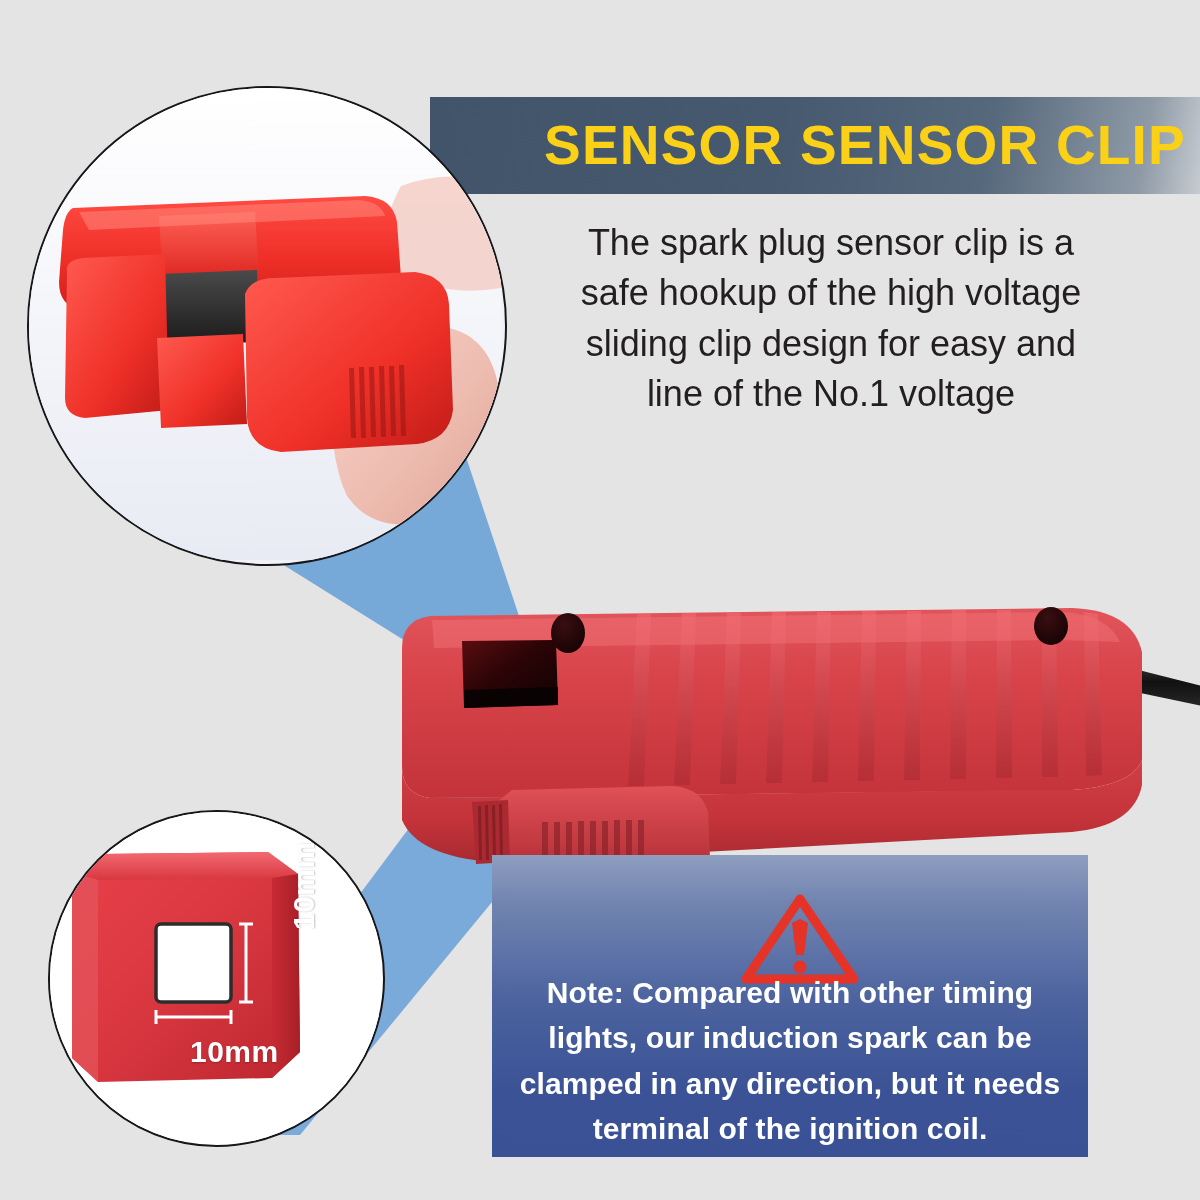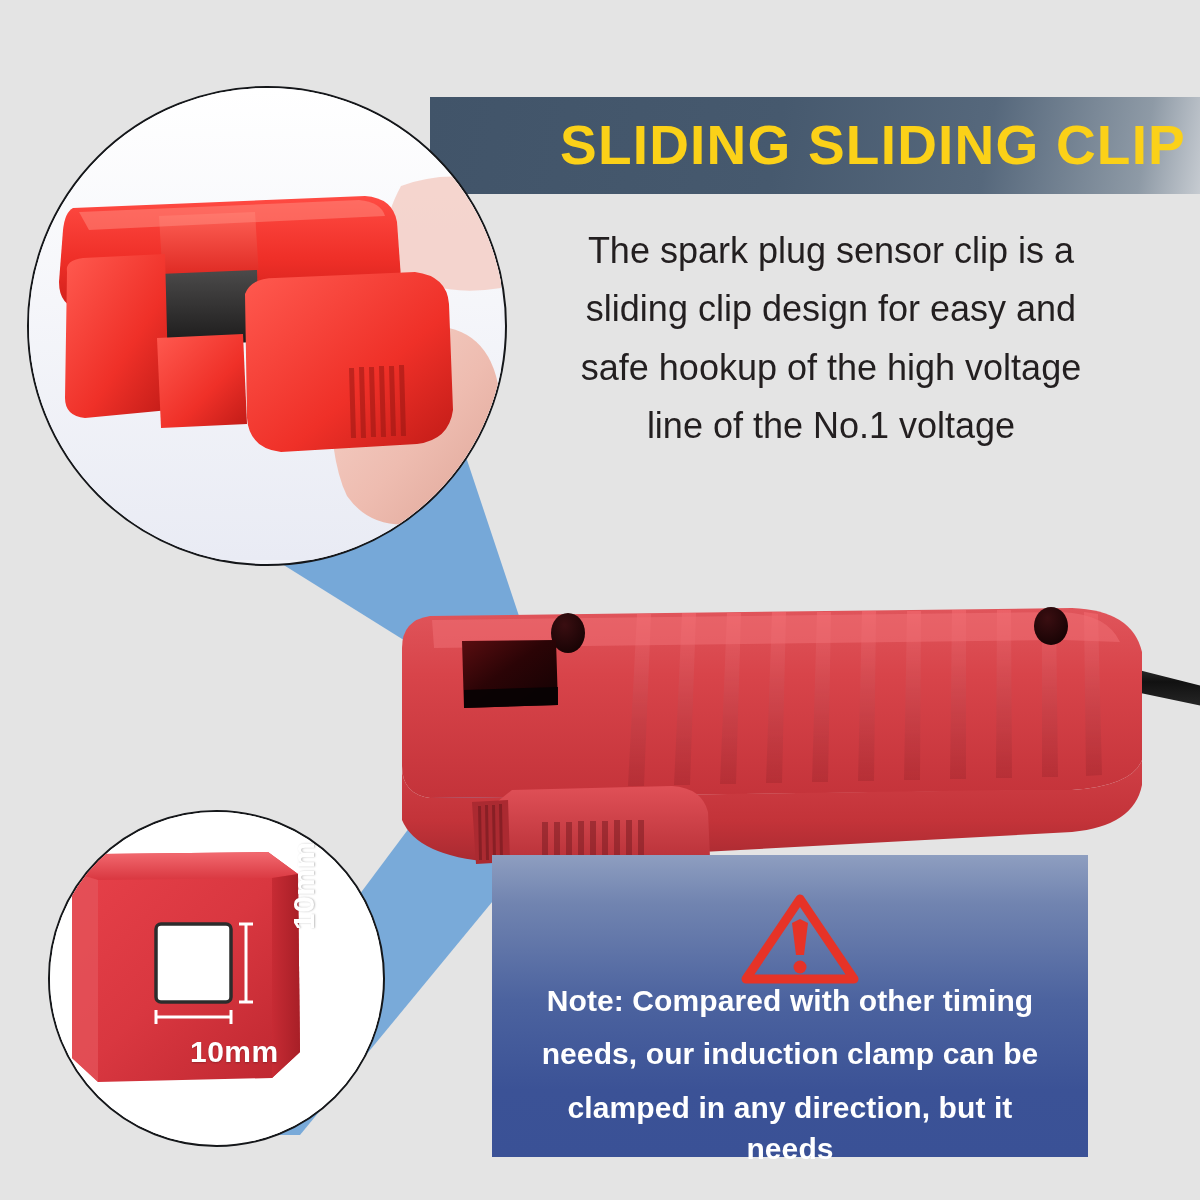--- a/index.html
+++ b/index.html
@@ -31,21 +31,21 @@
 
   
   .desc{
     position:absolute;left:508px;top:218px;width:646px;
     text-align:center;
     color:#231f20;
     font-size:36px;
     line-height:1.40;
     font-weight:400;
   }
-  .desc p{margin:8px;}
+  .desc p{margin:0;}
 
   
   .circ{
     position:absolute;border-radius:50%;
     border:2.5px solid #15171a;
     overflow:hidden;
     background:#ffffff;
   }
   .circ-top{left:27px;top:86px;width:476px;height:476px;background:#f1f2f8;}
   .circ-bot{left:48px;top:810px;width:333px;height:333px;background:#ffffff;}
@@ -70,46 +70,46 @@
   }
   .warn-wrap{
     position:absolute;left:740px;top:893px;width:120px;height:92px;
   }
   .note-text{
     position:absolute;left:510px;top:968px;width:560px;
     text-align:center;color:#ffffff;
     font-size:30px;line-height:1.38;font-weight:700;
     letter-spacing:.1px;
   }
-  .note-text p{margin:12px;}
+  .note-text p{margin:4px;}
 
   
   .product{position:absolute;left:372px;top:590px;width:830px;height:290px;}
 
   .dimlabel{
     position:absolute;color:#ffffff;font-weight:700;
     font-size:30px;letter-spacing:.5px;
     text-shadow:0 1px 2px rgba(0,0,0,.25);
   }
   .dim-h{left:190px;top:1035px;}
   .dim-v{left:287px;top:930px;transform:rotate(-90deg);transform-origin:left top;}
 </style>
 </head>
 <body>
 
 <div class="stage">
 
   <div class="banner">
-    <div class="banner-title">SLIDING SLIDING CLIP</div>
+    <div class="banner-title">SENSOR SENSOR CLIP</div>
   </div>
 
   <div class="desc">
     <p>The spark plug sensor clip is a</p>
+    <p>safe hookup of the high voltage</p>
     <p>sliding clip design for easy and</p>
-    <p>safe hookup of the high voltage</p>
     <p>line of the No.1 voltage</p>
   </div>
 
   <div class="beam beam-tri-a"></div>
   <div class="beam beam-bot"></div>
 
   <div class="product">
     <svg width="830" height="290" viewBox="0 0 830 290">
       <defs>
         <linearGradient id="bodyTop" x1="0" y1="0" x2="0" y2="1">
@@ -202,22 +202,23 @@
   <div class="warn-wrap">
     <svg width="120" height="92" viewBox="0 0 120 92">
       <path d="M60 6 L114 86 L6 86 Z" fill="none" stroke="#e63327" stroke-width="9" stroke-linejoin="round"></path>
       <path d="M60 26 L68 30 L64 62 L56 62 L52 30 Z" fill="#e63327"></path>
       <circle cx="60" cy="74" r="6.5" fill="#e63327"></circle>
     </svg>
   </div>
 
   <div class="note-text">
     <p>Note: Compared with other timing</p>
-    <p>needs, our induction clamp can be</p>
+    <p>lights, our induction spark can be</p>
     <p>clamped in any direction, but it needs</p>
+    <p>terminal of the ignition coil.</p>
   </div>
 
   <div class="circ circ-top">
     <svg width="472" height="472" viewBox="0 0 472 472">
       <defs>
         <linearGradient id="cRedA" x1="0" y1="0" x2="0" y2="1">
           <stop offset="0%" stop-color="#ff4b43"></stop>
           <stop offset="55%" stop-color="#ef2f28"></stop>
           <stop offset="100%" stop-color="#cf1f1a"></stop>
         </linearGradient>

